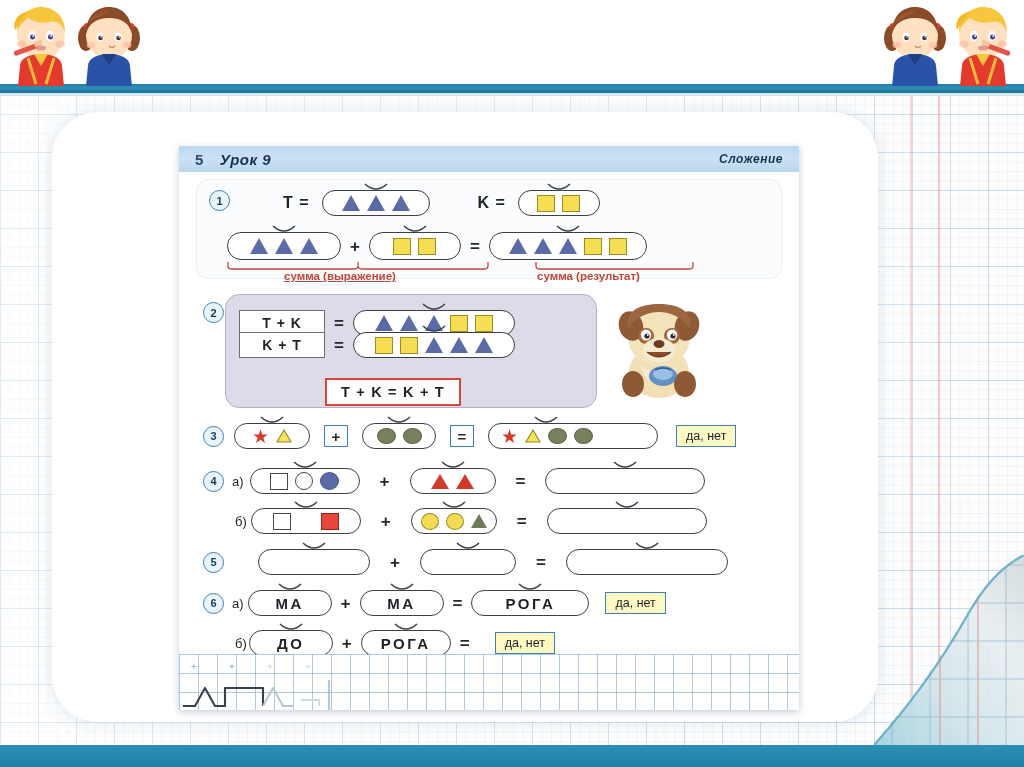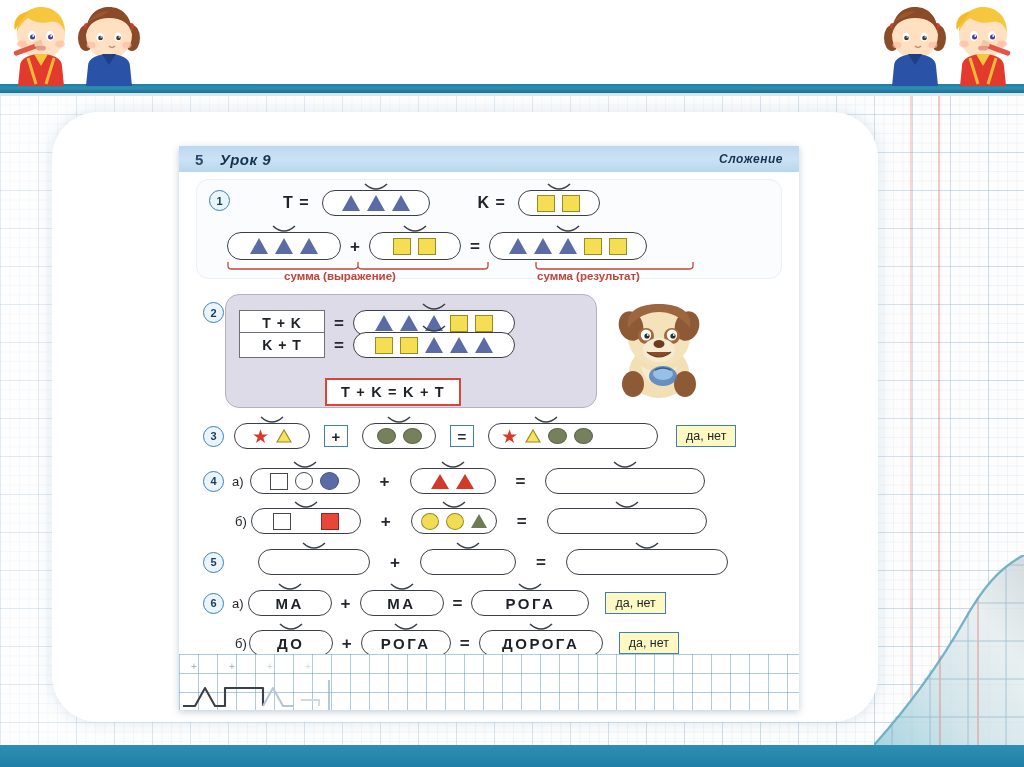--- a/index.html
+++ b/index.html
@@ -392,21 +392,21 @@
       <span class="tri tri-blue"></span>
       <span class="tri tri-blue"></span>
       <span class="sq-yellow"></span>
       <span class="sq-yellow"></span>
     </div>
   </div>
 
   <svg style="position:absolute;left:48px;top:116px;" width="262" height="8">
     <path d="M1,0 L1,4 Q1,7 5,7 L126,7 Q131,7 131,4 L131,0 L131,4 Q131,7 136,7 L257,7 Q261,7 261,4 L261,0" fill="none" stroke="#c0453a" stroke-width="1.3"></path>
   </svg>
-  <div class="sum-label" style="position:absolute;left:105px;top:124px;">сумма  (выражение)</div>
+  <div class="sum-label" style="position:absolute;left:105px;top:124px;text-decoration:underline;">сумма  (выражение)</div>
 
   <svg style="position:absolute;left:356px;top:116px;" width="160" height="8">
     <path d="M1,0 L1,4 Q1,7 5,7 L154,7 Q158,7 158,4 L158,0" fill="none" stroke="#c0453a" stroke-width="1.3"></path>
   </svg>
   <div class="sum-label" style="position:absolute;left:358px;top:124px;">сумма  (результат)</div>
 
   <div style="position:absolute;left:24px;top:156px;">
     <span class="exnum">2</span>
   </div>
   <div id="ex2-panel"></div>
@@ -616,26 +616,20 @@
       <span class="word">ДО</span>
     </div>
     <span class="op">+</span>
     <div class="oval" style="width:90px;">
       <svg class="brace" viewBox="0 0 26 10">
           <path d="M2,1 Q13,11 24,1" fill="none" stroke="#3b3f47" stroke-width="1.6"></path>
         </svg>
       <span class="word">РОГА</span>
     </div>
     <span class="op">=</span>
-    <div class="oval" style="width:124px;">
-      <svg class="brace" viewBox="0 0 26 10">
-          <path d="M2,1 Q13,11 24,1" fill="none" stroke="#3b3f47" stroke-width="1.6"></path>
-        </svg>
-      <span class="word">ДОРОГА</span>
-    </div>
     <div class="yesno" style="margin-left:16px;">да, нет</div>
   </div>
 
   <div id="grid-strip">
     <span class="plusmark" style="left:12px;top:7px;">+</span>
     <span class="plusmark" style="left:50px;top:7px;">+</span>
     <span class="plusmark" style="left:88px;top:7px;opacity:.55;">+</span>
     <span class="plusmark" style="left:126px;top:7px;opacity:.45;">+</span>
     <svg style="position:absolute;left:0;bottom:0;" width="190" height="30">
       <path d="M4,26 L16,26 L26,8 L36,26 L46,26 L46,8 L84,8 L84,26" fill="none" stroke="#3b3f47" stroke-width="2.1" stroke-linejoin="round"></path>

